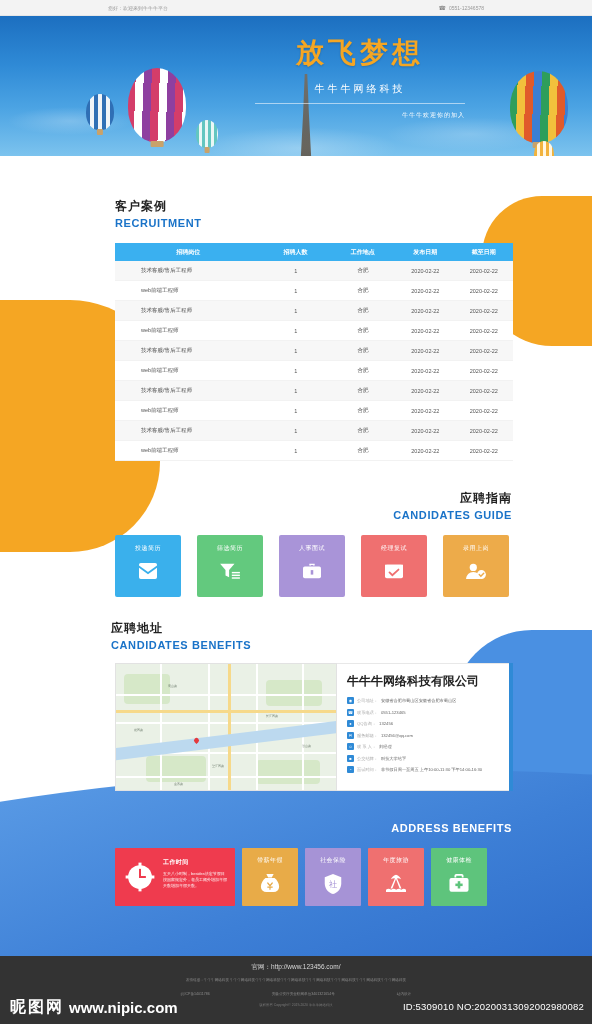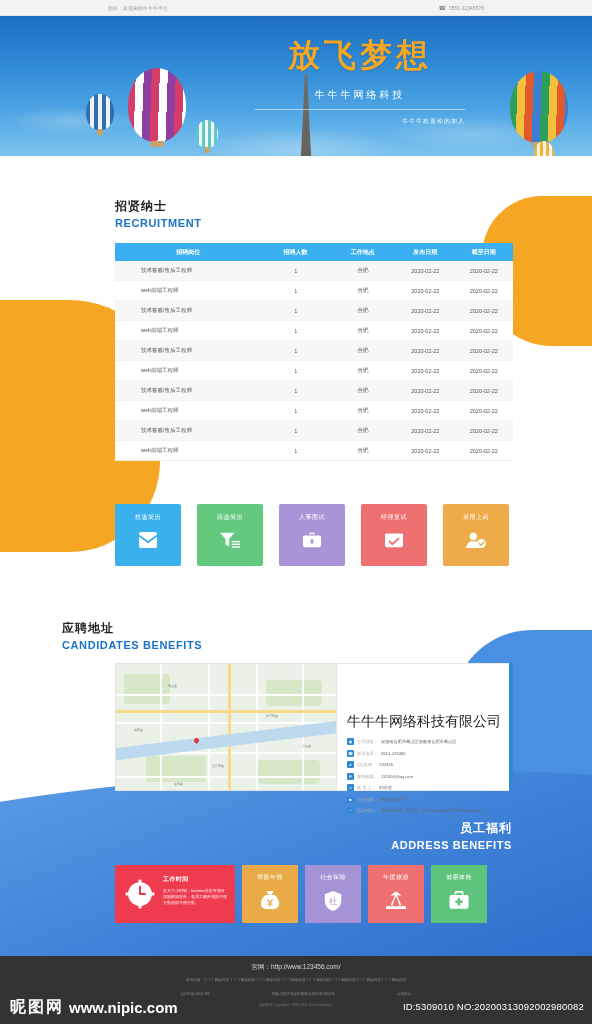--- a/index.html
+++ b/index.html
@@ -41,21 +41,21 @@
   }
   .banner-clouds {
     position:absolute; inset:0;
     background:
       radial-gradient(ellipse 90px 20px at 70px 105px, rgba(255,255,255,.22), transparent 70%),
       radial-gradient(ellipse 120px 24px at 470px 118px, rgba(255,255,255,.2), transparent 70%),
       radial-gradient(ellipse 140px 30px at 300px 132px, rgba(255,255,255,.25), transparent 70%);
   }
   .banner-text { position:absolute; left:255px; top:18px; width:210px; text-align:center; }
   .banner-main {
-    font-size:32px; font-weight:bold; color:#f5a623; letter-spacing:4px;
+    font-size:28px; font-weight:bold; color:#f5a623; letter-spacing:4px;
     text-shadow:0 1px 2px rgba(0,0,0,.18); font-family:"DejaVu Sans",sans-serif;
   }
   .banner-sub {
     font-size:10px; color:#fff; letter-spacing:3px; margin-top:10px;
     padding-bottom:7px; border-bottom:1px solid rgba(255,255,255,.55);
   }
   .banner-tag { font-size:6px; color:#fff; letter-spacing:1px; margin-top:7px; text-align:right; }
   .tower {
     position:absolute; left:298px; top:58px; width:16px; height:82px;
     background:linear-gradient(180deg,#7a6a58,#5c4f41);
@@ -144,21 +144,21 @@
   .guide-cards { display:flex; gap:16px; margin:14px 0 0 115px; }
   .gcard {
     width:66px; height:62px; border-radius:2px; color:#fff;
     display:flex; flex-direction:column; align-items:center; padding-top:9px;
   }
   .gcard-label { font-size:6px; letter-spacing:.5px; }
   .gcard-icon { margin-top:9px; }
 
   
   .address { position:absolute; left:0; top:620px; width:592px; z-index:3; }
-  .address .sec-head { margin-left:62px; }
+  .address .sec-head { margin-left:111px; }
   .addr-body { display:flex; margin:12px 0 0 115px; }
   .map {
     width:222px; height:128px; background:#eaf1e6; position:relative; overflow:hidden;
     border:1px solid #e2e2e2;
   }
   .map .road { position:absolute; background:#fff; }
   .map .road.h { height:2px; left:0; right:0; }
   .map .road.v { width:2px; top:0; bottom:0; }
   .map .hiway { position:absolute; background:#f6d98a; }
   .map .river {
@@ -171,21 +171,21 @@
     position:absolute; width:5px; height:5px; background:#e4393c; border-radius:50% 50% 50% 0;
     transform:rotate(-45deg);
   }
   .info {
     width:176px; height:128px; background:#fff; border:1px solid #e8e8e8;
     border-left:none; padding:9px 8px 0 10px; position:relative;
   }
   .info:after {
     content:""; position:absolute; right:-1px; top:-1px; bottom:-1px; width:4px; background:#2f8ad6;
   }
-  .info-title { font-size:14px; font-weight:normal; color:#222; margin-bottom:7px;margin-top:40px; }
+  .info-title { font-size:12px; font-weight:bold; color:#222; margin-bottom:7px; }
   .info-row { display:flex; align-items:center; gap:3px; margin-bottom:4.5px; }
   .info-ico {
     width:7px; height:7px; background:#2f8ad6; border-radius:1px; color:#fff;
     font-size:4px; display:flex; align-items:center; justify-content:center; flex:0 0 auto;
   }
   .info-lab { font-size:4.2px; color:#aaa; white-space:nowrap; }
   .info-val { font-size:4.2px; color:#666; white-space:nowrap; overflow:hidden; }
 
   
   .benefits { position:absolute; left:0; top:820px; width:592px; z-index:3; }
@@ -280,21 +280,21 @@
   </div>
 
   <div class="blob blob-orange-right"></div>
   <div class="blob blob-orange-left"></div>
   <div class="blob blob-orange-left2"></div>
   <div class="blob blob-blue-right"></div>
   <div class="blue-wave"></div>
 
   <div class="recruit">
     <div class="sec-head">
-      <div class="sec-cn">招贤纳士</div>
+      <div class="sec-cn">客户案例</div>
       <div class="sec-en">RECRUITMENT</div>
     </div>
     <div class="tbl">
       <div class="tbl-head" id="thead">
           <div class="c0">招聘岗位</div>
           <div class="c1">招聘人数</div>
           <div class="c2">工作地点</div>
           <div class="c3">发布日期</div>
           <div class="c4">截至日期</div>
         </div>
@@ -367,20 +367,24 @@
             <div class="c1">1</div>
             <div class="c2">合肥</div>
             <div class="c3">2020-02-22</div>
             <div class="c4">2020-02-22</div>
           </div>
         </div>
     </div>
   </div>
 
   <div class="guide">
+    <div class="sec-head right">
+      <div class="sec-cn">应聘指南</div>
+      <div class="sec-en">CANDIDATES GUIDE</div>
+    </div>
     <div class="guide-cards" id="gcards">
         <div class="gcard" style="background: rgb(58, 176, 236);">
           <div class="gcard-label">投递简历</div>
           <div class="gcard-icon"><svg width="22" height="18" viewBox="0 0 24 20">
               <path fill="#fff" d="M2 4l10 7 10-7v-1a2 2 0 0 0-2-2H4a2 2 0 0 0-2 2z"></path>
               <path fill="#fff" d="M2 6.5V17a2 2 0 0 0 2 2h16a2 2 0 0 0 2-2V6.5l-10 7z"></path>
             </svg></div>
         </div>
         <div class="gcard" style="background: rgb(99, 201, 126);">
           <div class="gcard-label">筛选简历</div>
@@ -487,21 +491,20 @@
               <span class="info-lab">面试时间：</span>
               <span class="info-val">非节假日周一至周五 上午10:00-11:30 下午14:00-16:30</span>
             </div>
           </div>
       </div>
     </div>
   </div>
 
   <div class="benefits">
     <div class="sec-head right light">
-      <div class="sec-cn">员工福利</div>
       <div class="sec-en">ADDRESS BENEFITS</div>
     </div>
     <div class="ben-cards" id="bcards">
         <div class="bcard wide" style="background: rgb(239, 59, 78);">
           <div class="bcard-icon"><svg width="30" height="30" viewBox="0 0 24 24">
               <circle cx="12" cy="12" r="9.5" fill="#fff"></circle>
               <rect x="11.2" y="5.5" width="1.6" height="7" fill="#ef3b4e"></rect>
               <rect x="11.2" y="11.2" width="5.5" height="1.6" fill="#ef3b4e"></rect>
               <rect x="10.8" y="0.5" width="2.4" height="3" fill="#fff"></rect>
               <rect x="10.8" y="20.5" width="2.4" height="3" fill="#fff"></rect>

